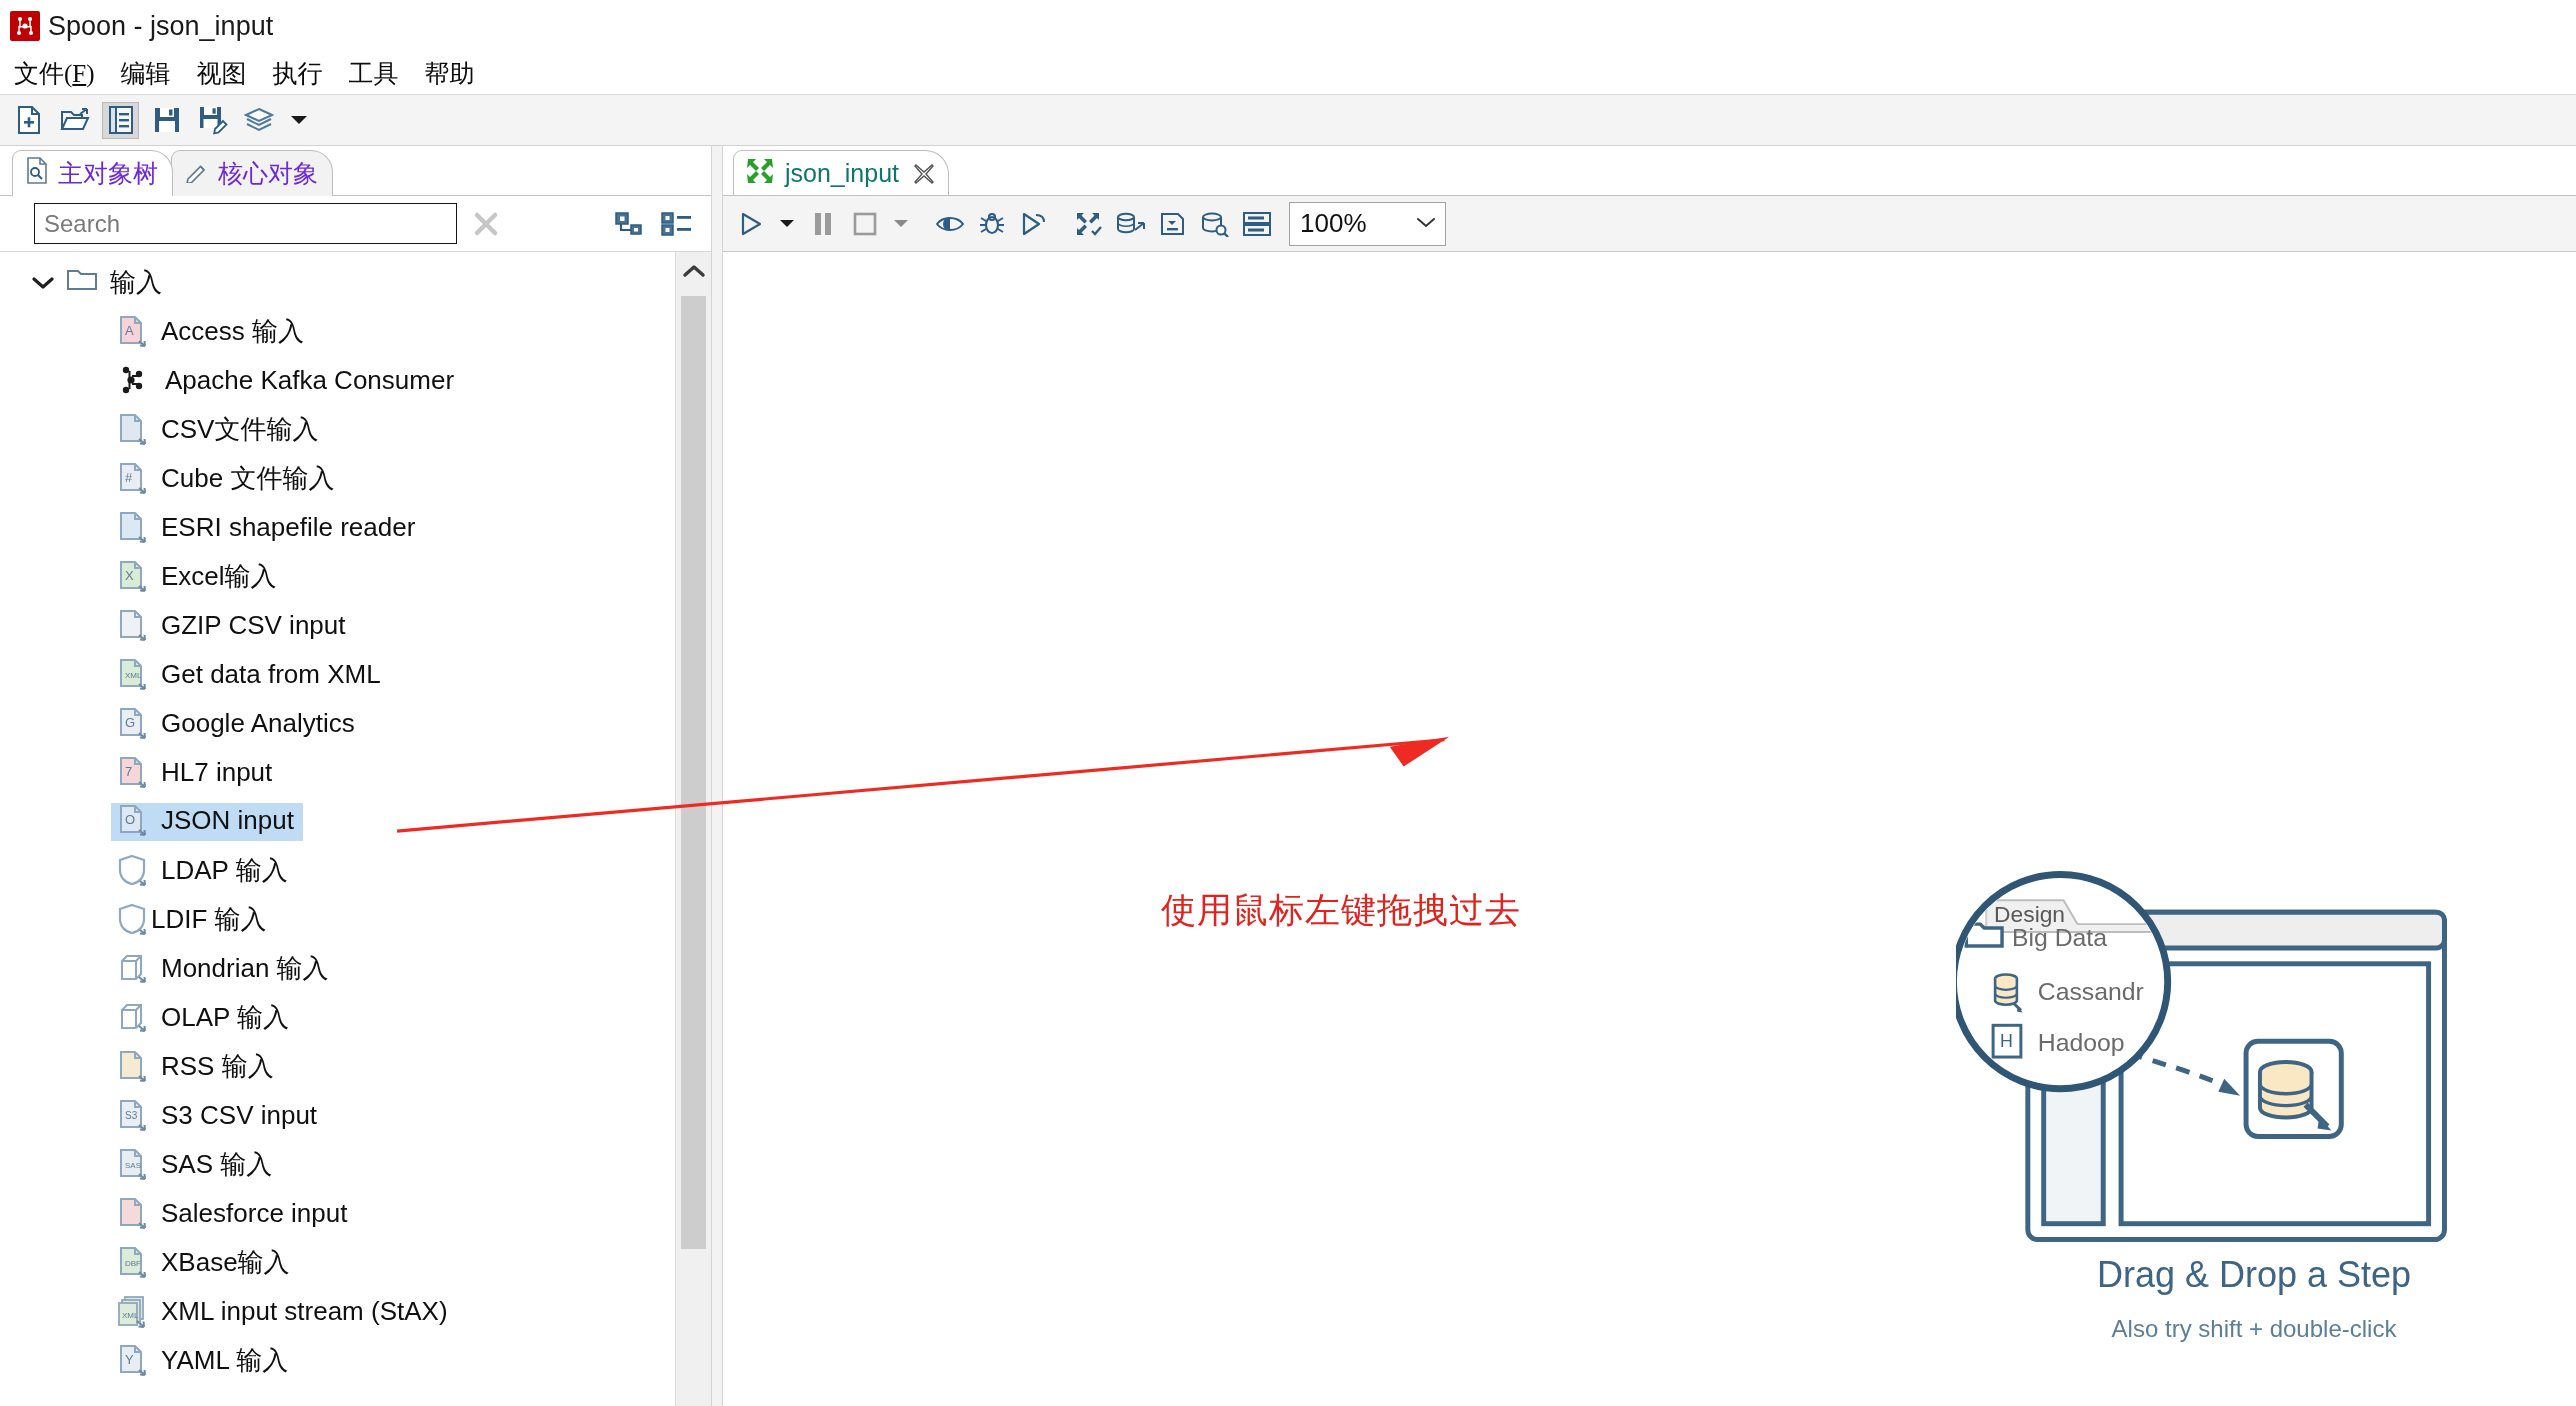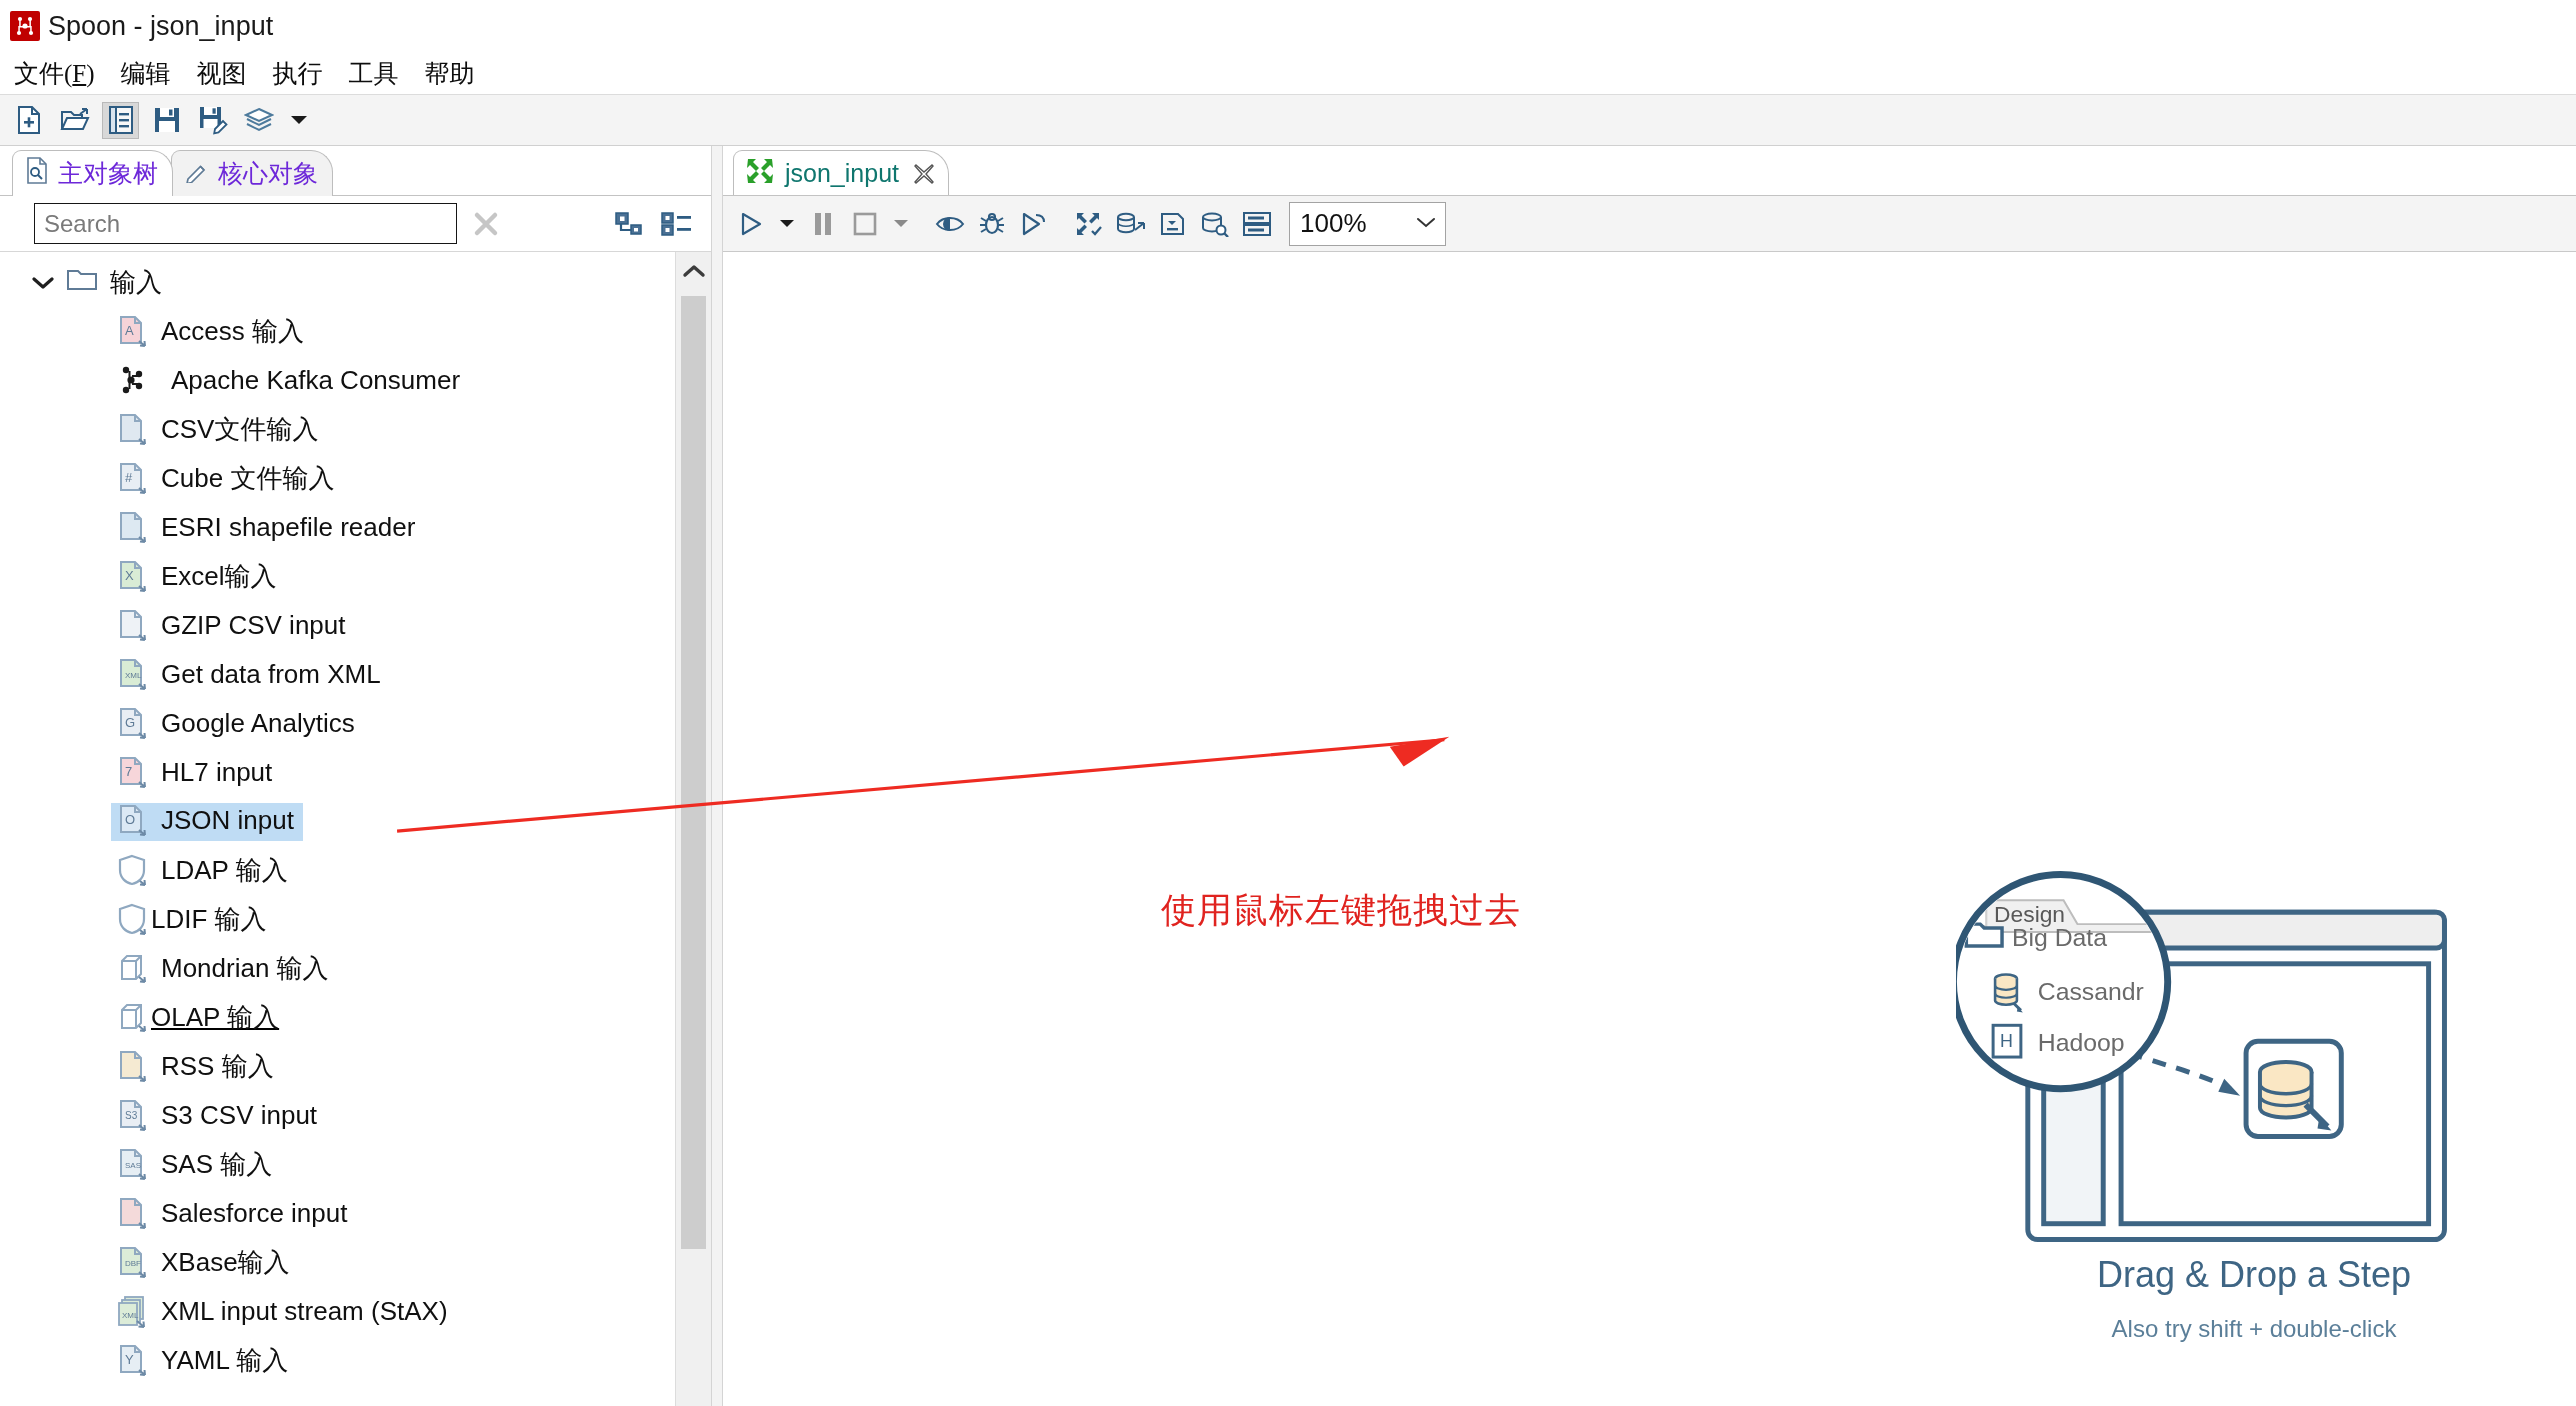--- a/index.html
+++ b/index.html
@@ -529,21 +529,21 @@
                 <span class="ticon"><svg width="32" height="34" viewBox="0 0 32 34">
                     <path d="M4 2 h14 l6 6 v20 h-20 z" fill="#f6d3d8" stroke="#8fa8c0" stroke-width="2"></path>
                     <path d="M18 2 v6 h6" fill="none" stroke="#8fa8c0" stroke-width="2"></path>
                     <text x="8" y="20" font-size="13" fill="#5f7b96" font-family="Liberation Sans, sans-serif">A</text>
                     <path d="M22 26 l6 5 M28 31 l-5 -0.5 M28 31 l-0.5 -5" stroke="#6d8aa6" stroke-width="2" fill="none"></path>
                   </svg></span>
                 <span class="tlabel">Access 输入</span>
               </span>
             </div>
             <div class="tnode child">
-              <span class="" style="display: flex; align-items: center; gap: 20px;">
+              <span class="" style="display: flex; align-items: center; gap: 14px;">
                 <span class="ticon"><svg width="32" height="32" viewBox="0 0 32 32">
                     <g fill="#1a1a1a">
                       <circle cx="9" cy="6" r="3.2"></circle>
                       <circle cx="9" cy="26" r="3.2"></circle>
                       <circle cx="22" cy="10" r="3.2"></circle>
                       <circle cx="22" cy="22" r="3.2"></circle>
                       <circle cx="14" cy="16" r="3.6"></circle>
                       <rect x="11.5" y="7" width="2" height="8"></rect>
                       <rect x="11.5" y="17" width="2" height="8"></rect>
                       <rect x="15" y="11" width="7" height="2"></rect>
@@ -674,21 +674,21 @@
               <span class="" style="display: flex; align-items: center; gap: 10px;">
                 <span class="ticon"><svg width="32" height="32" viewBox="0 0 32 32">
                     <path d="M10 4 h14 v18 l-5 5 h-14 v-18 z" fill="#ffffff" stroke="#8fa8c0" stroke-width="2"></path>
                     <path d="M5 9 h14 v18 M19 9 l5 -5" fill="none" stroke="#8fa8c0" stroke-width="2"></path>
                     <path d="M22 25 l6 5 M28 30 l-5 -0.5 M28 30 l-0.5 -5" stroke="#6d8aa6" stroke-width="2" fill="none"></path>
                   </svg></span>
                 <span class="tlabel">Mondrian 输入</span>
               </span>
             </div>
             <div class="tnode child">
-              <span class="" style="display: flex; align-items: center;  text-decoration: underline;">
+              <span class="" style="display: flex; align-items: center; gap: 10px;">
                 <span class="ticon"><svg width="32" height="32" viewBox="0 0 32 32">
                     <path d="M10 4 h14 v18 l-5 5 h-14 v-18 z" fill="#ffffff" stroke="#8fa8c0" stroke-width="2"></path>
                     <path d="M5 9 h14 v18 M19 9 l5 -5" fill="none" stroke="#8fa8c0" stroke-width="2"></path>
                     <path d="M22 25 l6 5 M28 30 l-5 -0.5 M28 30 l-0.5 -5" stroke="#6d8aa6" stroke-width="2" fill="none"></path>
                   </svg></span>
                 <span class="tlabel">OLAP 输入</span>
               </span>
             </div>
             <div class="tnode child">
               <span class="" style="display: flex; align-items: center; gap: 10px;">

